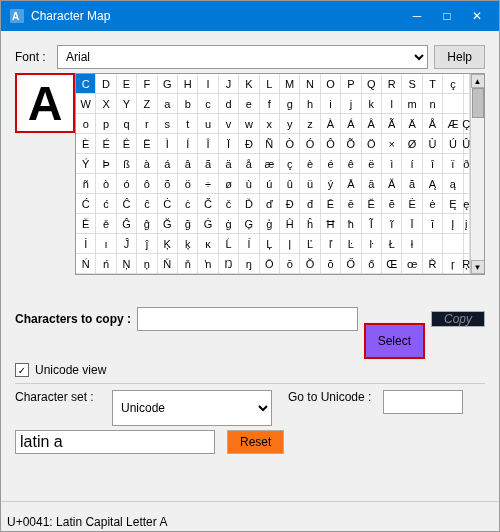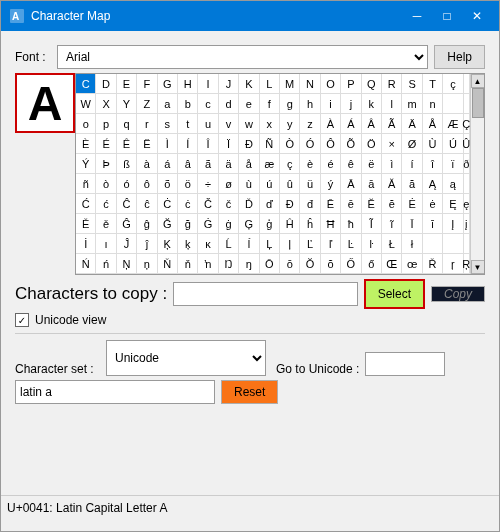--- a/index.html
+++ b/index.html
@@ -168,37 +168,39 @@
       border: 1px solid #999;
     }
 
     .copy-row {
       display: flex;
       align-items: center;
       gap: 6px;
     }
     .copy-label {
       min-width: 100px;
-      font-size: 17px;
+      font-size: 12px;
+      font-weight: bold;
     }
     .copy-input {
       flex: 1;
       height: 24px;
       border: 1px solid #999;
       background: white;
       font-size: 12px;
       padding: 0 4px;
     }
     .select-btn {
-      height: 30px;
+      height: 36px;
       padding: 0 12px;
-      background: #bef264;
+      background: #8b5cf6;
       border: 2px solid #c00;
       font-size: 12px;
       cursor: pointer;
+      margin-top: 44px;
     }
     .copy-btn {
       height: 16px;
       padding: 0 12px;
       background: #0f172a;
       border: 1px solid #adadad;
       font-size: 12px;
       cursor: pointer;
       color: #888;
       font-style: italic;
@@ -218,56 +220,56 @@
       align-items: center;
       justify-content: center;
       flex-shrink: 0;
     }
     .checkbox-check {
       font-size: 10px;
     }
 
     .form-row {
       display: flex;
-      align-items: flex-end;
-      gap: 6px;
+      align-items: flex-start;
+      gap: 12px;
     }
     .form-label {
       min-width: 85px;
       font-size: 12px;
     }
     .form-select {
       width: 160px;
       height: 36px;
       border: 1px solid #999;
       background: white;
       font-size: 12px;
       padding: 0 4px;
     }
     .form-input {
       width: 200px;
       height: 24px;
       border: 1px solid #999;
       background: white;
-      font-size: 12px;
+      font-size: 16px;
       padding: 0 4px;
     }
     .reset-btn {
       height: 24px;
       padding: 0 12px;
       background: #f97316;
       border: 1px solid #adadad;
       font-size: 12px;
       cursor: pointer;
     }
 
     .status-bar {
-      height: 36px;
+      height: 30px;
       border-top: 1px solid #ccc;
-      padding: 5px 6px;
+      padding: 13px 6px;
       font-size: 12px;
       background: #f0f0f0;
       flex-shrink: 0;
     }
 
     .divider {
       height: 1px;
       background: #ccc;
       margin: 2px 0;
     }

